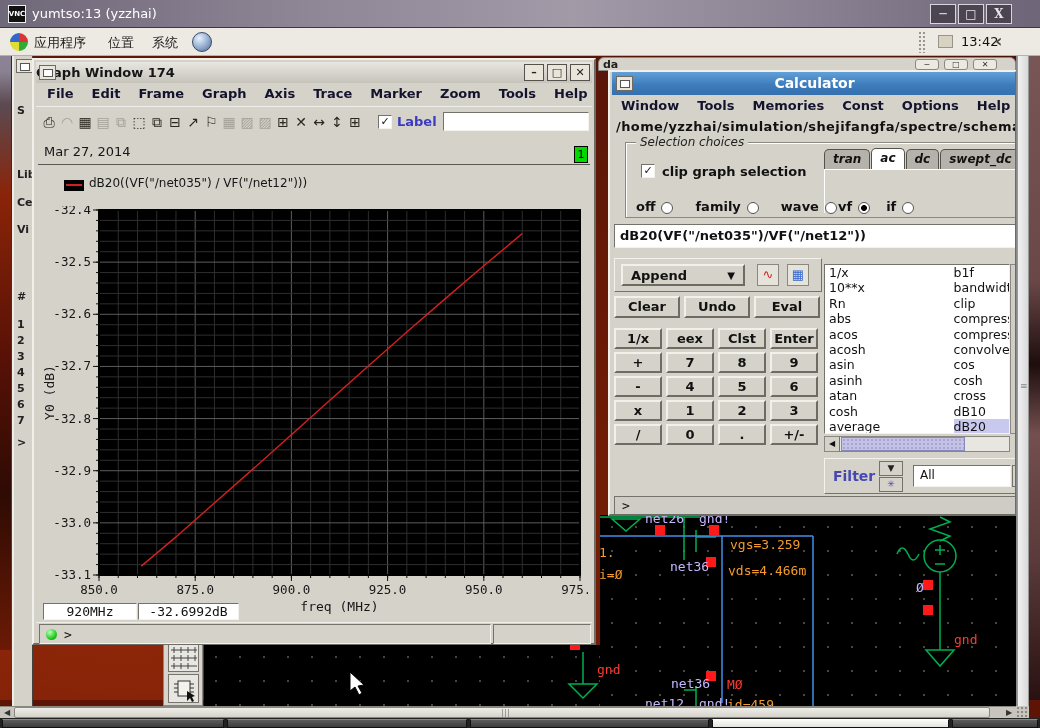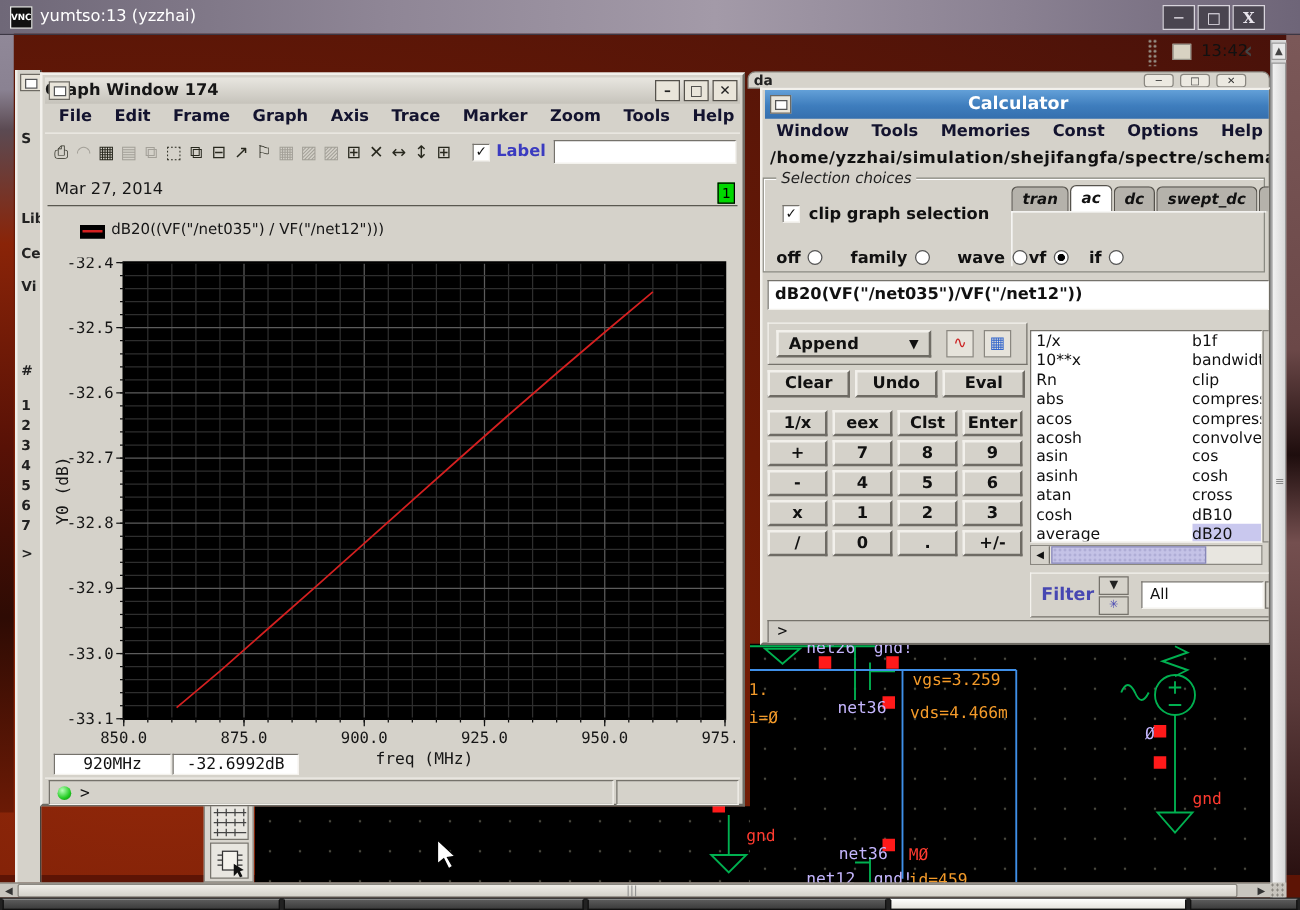--- a/index.html
+++ b/index.html
@@ -141,21 +141,21 @@
 
   
   #calc-win { left:608px; top:70px; width:409px; height:446px; overflow:hidden; }
   #calc-titlebar { left:2px; top:0px; width:405px; height:23px;
     background: linear-gradient(180deg,#63a0d8 0%,#3e7dbd 55%,#356fae 100%); }
   #calc-title { width:100%; text-align:center; color:#fff; font-weight:bold;
     font-size:14px; line-height:23px; }
   #calc-menus { left:2px; top:24px; display:flex; }
   #calc-path { left:6px; top:47px; font-size:13px; font-weight:bold; color:#111;
     letter-spacing:0.4px; white-space:nowrap; }
-  #sel-group { left:0; top:70px; width:402px; height:76px;
+  #sel-group { left:15px; top:70px; width:402px; height:76px;
     border:1px solid #8a8a82; box-shadow: inset 1px 1px 0 #fff; padding-left: 48px; }
   #sel-group-label { position:absolute; left:10px; top:-8px; background:#d5d2ca;
     padding:0 4px; font-size:12px; font-style:italic; color:#222; }
   #clip-check { position:absolute; left:15px; top:21px; }
   #clip-label { position:absolute; left:36px; top:21px; font-size:13px; font-weight:bold; color:#111; }
   #calc-tabs { position:absolute; left:198px; top:5px; display:flex; align-items:flex-end; height:21px; }
   .tab { font-size:12px; font-style:italic; font-weight:bold; color:#111;
     background:#b5b2ab; border:1px solid #55524c; border-bottom:none;
     border-radius:5px 5px 0 0; padding:2px 8px 3px 8px; margin-right:1px; }
   .tab.active { background:#fff; padding-bottom:4px; }
@@ -744,20 +744,27 @@
   </div>
   <div class="abs" id="corner"></div>
   <div class="abs" id="taskbar">
     <div class="task-btn" style="left:2px; width:222px;"></div>
     <div class="task-btn" style="left:227px; width:240px;"></div>
     <div class="task-btn" style="left:470px; width:239px;"></div>
     <div class="task-btn light" style="left:712px; width:237px;"></div>
     <div class="task-btn" style="left:952px; width:86px;"></div>
   </div>
 
+  <div class="abs" id="gnome-panel">
+    <div class="abs" id="apps-icon"></div>
+    <span class="abs panel-menu" style="left:34px;">应用程序</span>
+    <span class="abs panel-menu" style="left:108px;">位置</span>
+    <span class="abs panel-menu" style="left:152px;">系统</span>
+    <div class="abs" id="globe-icon"></div>
+  </div>
   <div class="abs" id="panel-handle"></div>
   <div class="abs" id="panel-tray-icon"></div>
   <span class="abs" id="panel-clock">13:42</span>
   <span class="abs" id="panel-collapse">‹</span>
 
   <div class="abs" id="vnc-titlebar">
     <div class="abs" id="vnc-icon">VNC</div>
     <span class="abs" id="vnc-title">yumtso:13 (yzzhai)</span>
     <span class="abs vnc-btn" style="left:930px;">─</span>
     <span class="abs vnc-btn" style="left:958px;">□</span>

